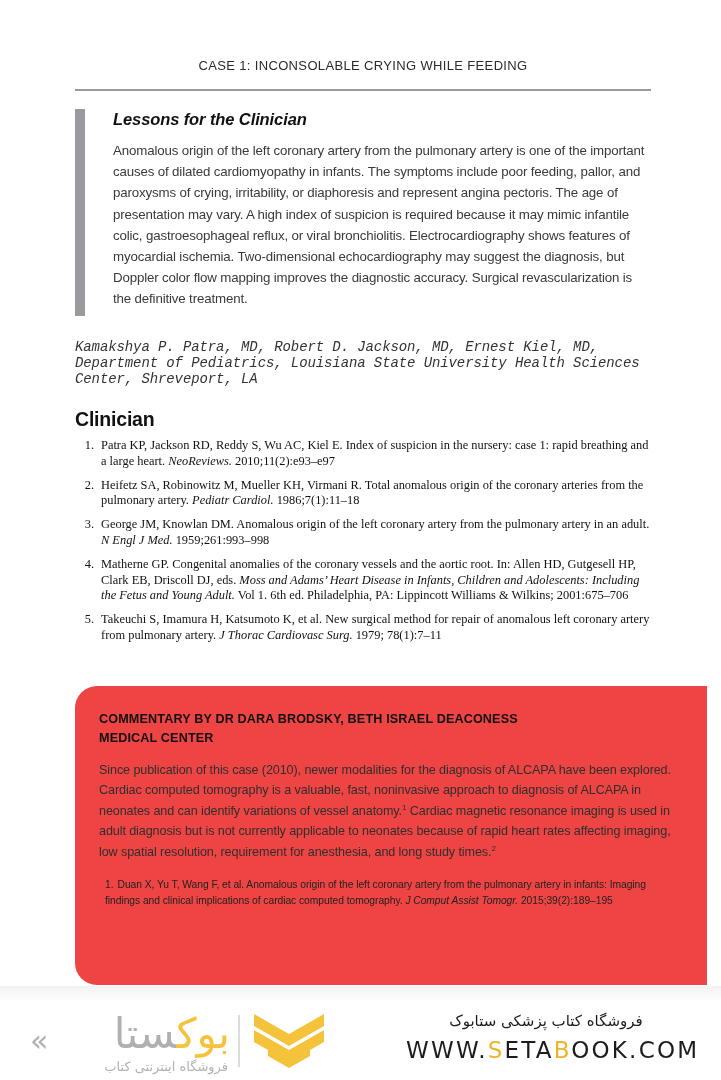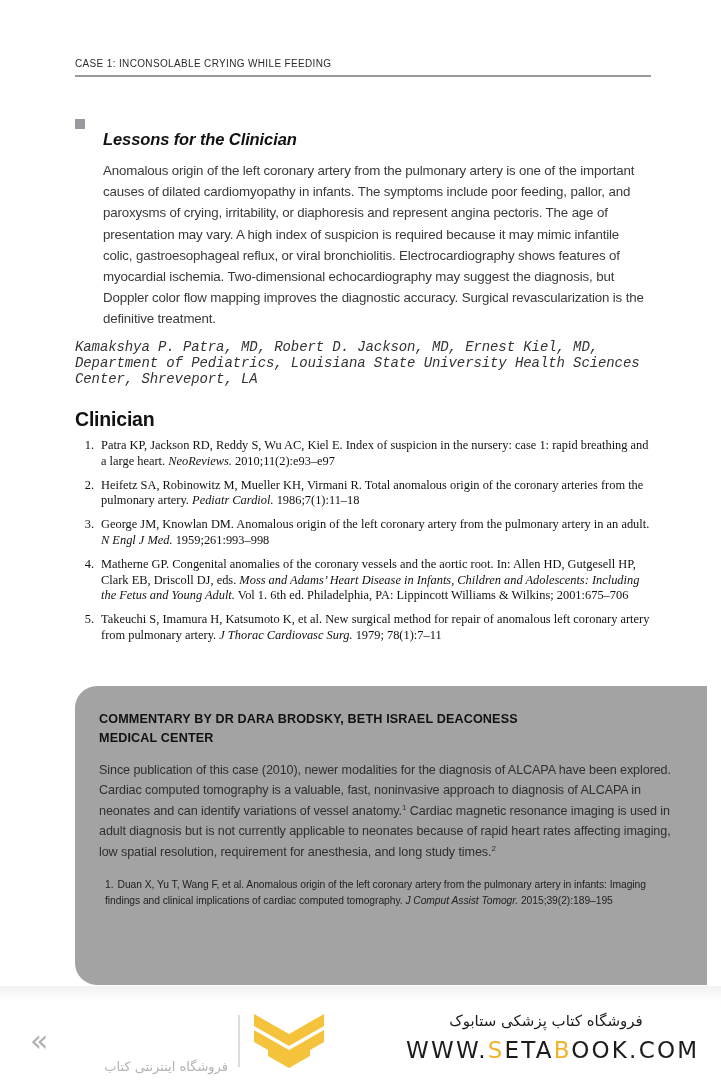--- a/index.html
+++ b/index.html
@@ -18,39 +18,38 @@
     left:0;top:0;width:721px;height:1000px;
     background:#ffffff;
     box-sizing:border-box;
   }
 
   
   .runhead-wrap{
     position:absolute;left:75px;top:58px;width:576px;
   }
   .runhead{
-    text-align:left;
-    font-family:"Liberation Sans", sans-serif;
-    font-size:10px;
+    text-align:center;
+    font-family:"Liberation Sans", sans-serif;
+    font-size:13px;
     letter-spacing:0.35px;
     color:#2b2b2b;
     line-height:1.2;
-    padding-bottom:5px;
+    padding-bottom:15px;
   }
   .runhead-rule{
     height:2px;
     background:#9a9a9e;
     width:100%;
   }
 
   
   .lessons{
-    position:absolute;left:75px;top:119px;width:576px;
+    position:absolute;left:75px;top:109px;width:576px;
     display:flex;
-    flex-direction:column;
   }
   .lessons-bar{
     width:10px;
     background:#9a9a9e;
     flex:0 0 10px;
     align-self:stretch;
   }
   .lessons-body{
     padding-left:28px;
     padding-top:1px;
@@ -113,21 +112,21 @@
     padding-right:7px;
     box-sizing:content-box;
   }
   .ref-text{flex:1;}
   .ref-text i{font-style:italic;}
 
   
   .commentary{
     position:absolute;
     left:75px;top:686px;width:632px;height:299px;
-    background:#a3a3a3;
+    background:#ef4444;
     border-radius:22px 0 0 22px;
     box-sizing:border-box;
     overflow:hidden;
   }
   .comm-inner{
     padding:24px 24px 0 24px;
   }
   .comm-title{
     font-family:"Liberation Sans", sans-serif;
     font-weight:bold;
@@ -293,20 +292,21 @@
   </div>
 
 </div>
 
 <div class="footer">
   <div class="footer-edge"></div>
 
   <div class="logo-block">
     <div class="logo-word">
       <div class="logo-chev">«</div>
+      <div class="logo-fa-main"><span class="hl">بوک</span><span>ستا</span></div>
       <div class="logo-fa-sub">فروشگاه اینترنتی کتاب</div>
     </div>
     <div class="logo-divider"></div>
     <svg class="logo-mark" viewBox="0 0 74 58">
       <polygon points="2,2 37,22 72,2 72,14 37,34 2,14" fill="#f5c33b"></polygon>
       <polygon points="2,18 37,38 72,18 72,30 37,50 2,30" fill="#f5c33b"></polygon>
       <polygon points="16,34 37,46 58,34 58,44 37,56 16,44" fill="#f5c33b"></polygon>
     </svg>
   </div>
 

